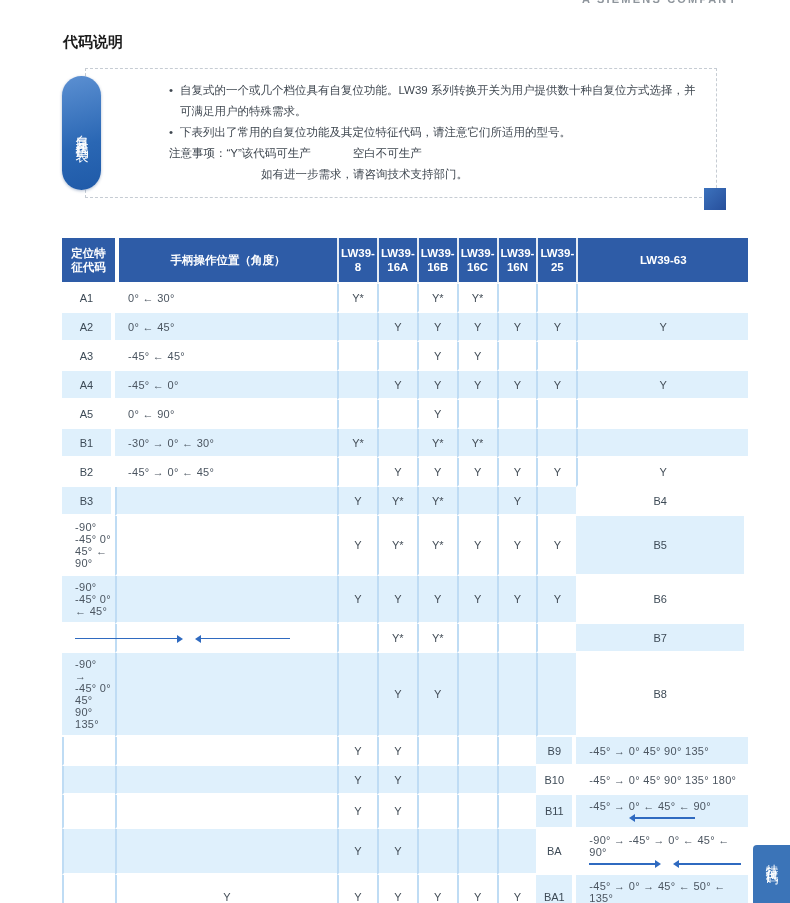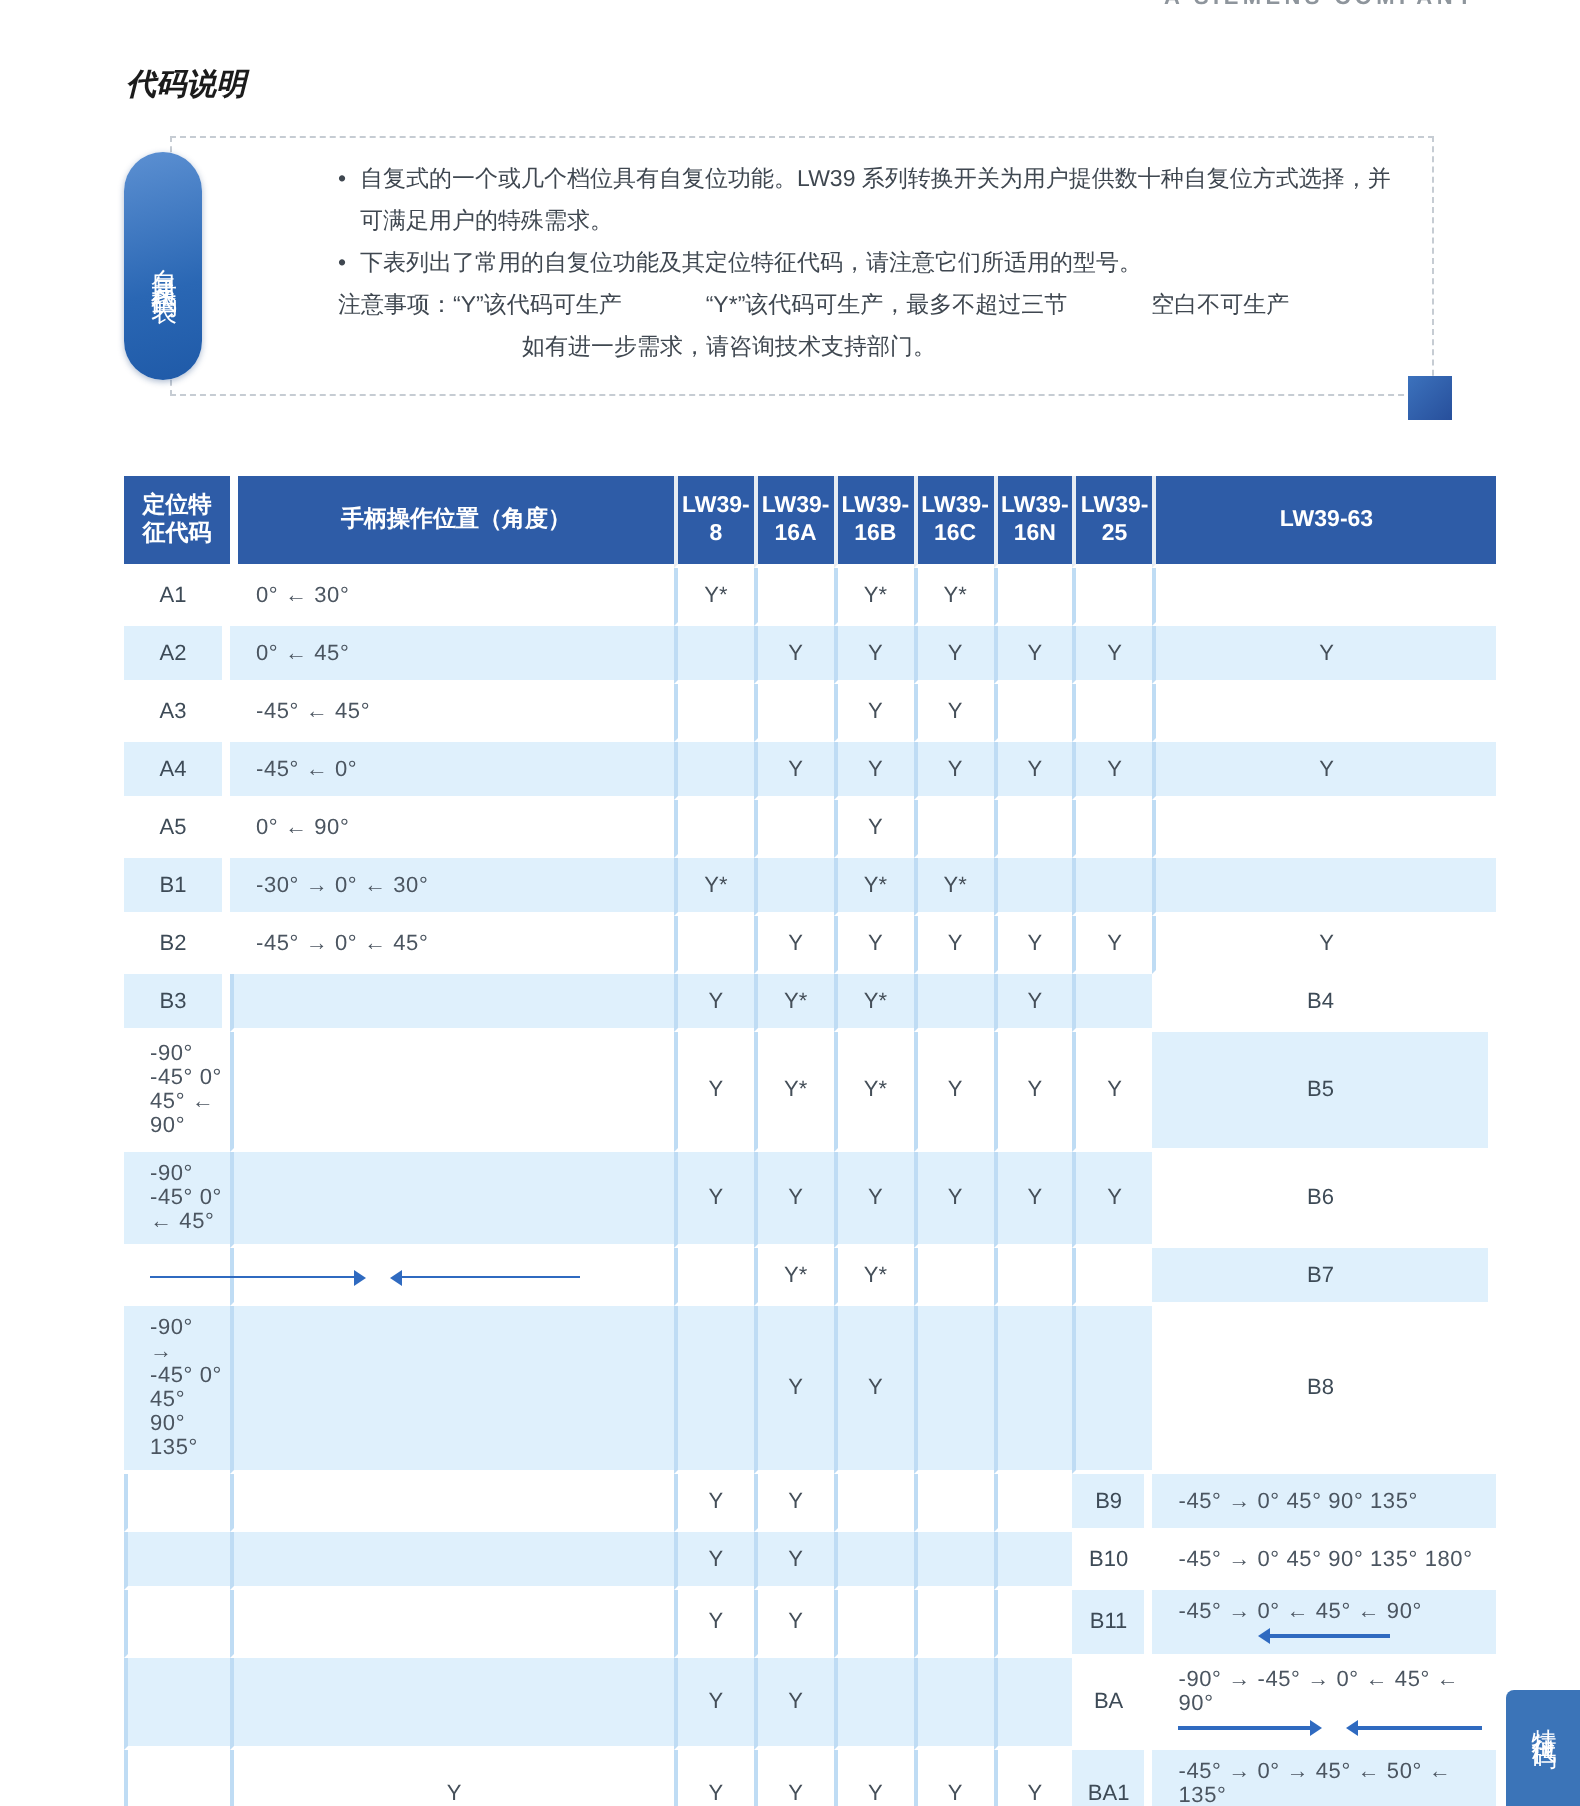--- a/index.html
+++ b/index.html
@@ -12,21 +12,21 @@
     --square-blue:#2f64b0;
     --text-gray:#454f59;
   }
   *{margin:0;padding:0;box-sizing:border-box;}
   body{background:#fff;font-family:"Liberation Sans","DejaVu Sans",sans-serif;}
   .page{position:relative;width:790px;height:903px;background:#ffffff;overflow:hidden;}
 
   .brand{position:absolute;top:-7px;right:52px;font-size:11px;font-weight:600;
          letter-spacing:2.2px;color:#8e959c;white-space:nowrap;}
 
-  .title{position:absolute;left:63px;top:33px;font-size:15px;font-weight:700;color:#1b1b1b;font-style:italic;}
+  .title{position:absolute;left:63px;top:33px;font-size:15px;font-weight:700;color:#1b1b1b;}
 
   .infobox{position:absolute;left:85px;top:68px;width:632px;height:130px;
            border:1px dashed #c6ccd3;}
   .pill{position:absolute;left:-24px;top:7px;width:39px;height:114px;border-radius:20px;
         background:linear-gradient(165deg,#5c90d2 0%,#2a67b4 60%,#1f5aa8 100%);
         display:flex;align-items:center;justify-content:center;box-shadow:0 1px 3px rgba(20,60,120,.35);}
   .pill span{writing-mode:vertical-rl;color:#fff;font-size:13px;letter-spacing:3px;}
   .infobox-content{position:absolute;left:83px;top:11px;right:12px;
                    font-size:11.5px;color:#3f4750;line-height:21px;}
   .bullet-line{display:flex;}
@@ -84,21 +84,20 @@
       <div class="bullet-line">
         <span class="dot">•</span>
         <span>自复式的一个或几个档位具有自复位功能。LW39 系列转换开关为用户提供数十种自复位方式选择，并可满足用户的特殊需求。</span>
       </div>
       <div class="bullet-line">
         <span class="dot">•</span>
         <span>下表列出了常用的自复位功能及其定位特征代码，请注意它们所适用的型号。</span>
       </div>
       <div class="note-line">
         <span class="note-seg">注意事项：“Y”该代码可生产</span>
-        <span class="note-seg">“Y*”该代码可生产，最多不超过三节</span>
         <span class="note-seg">空白不可生产</span>
       </div>
       <div class="note-footer">如有进一步需求，请咨询技术支持部门。</div>
     </div>
     <div class="corner-square"></div>
   </div>
 
   <div class="table">
       <div class="h">定位特征代码</div>
       <div class="h">手柄操作位置（角度）</div>

